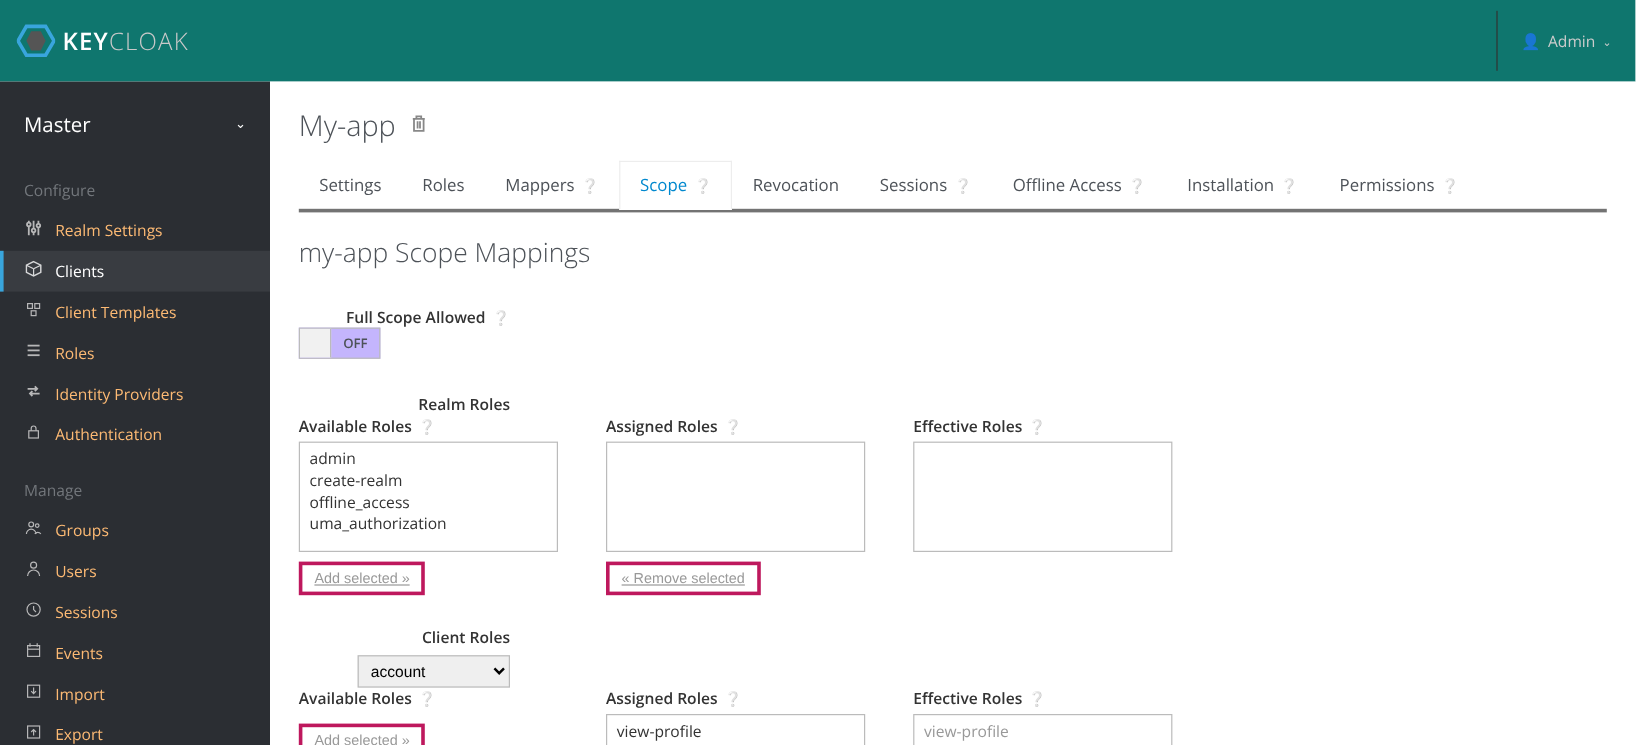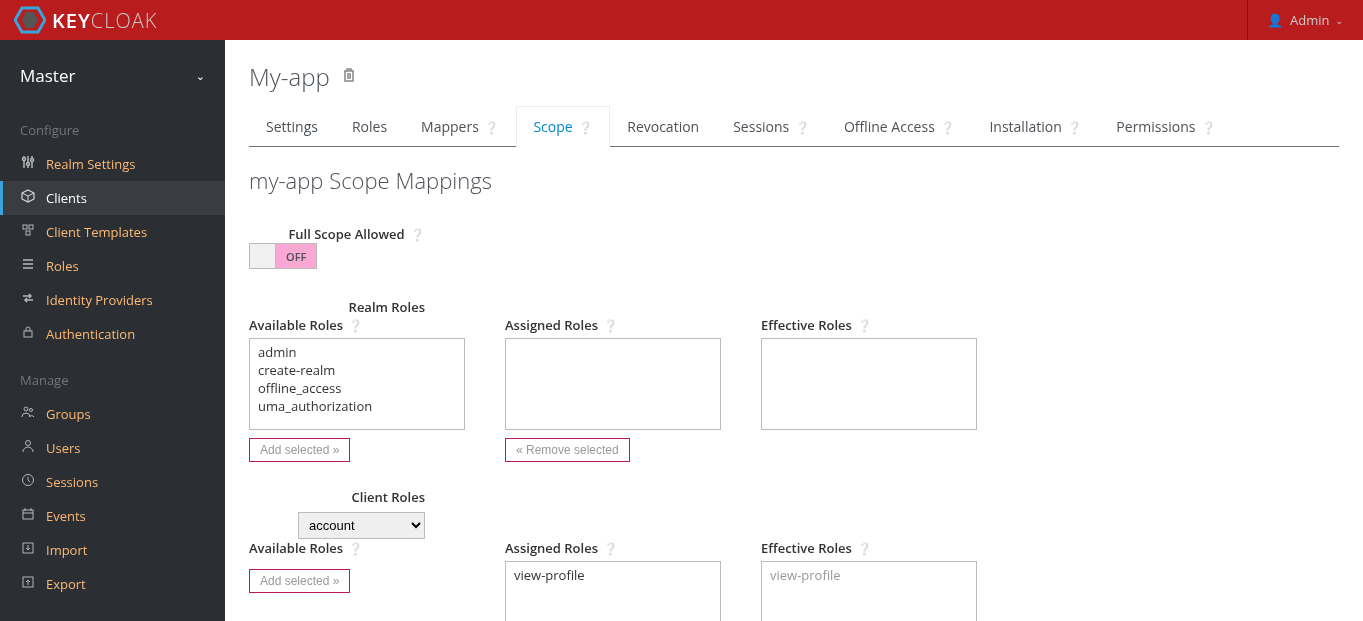--- a/index.html
+++ b/index.html
@@ -1,19 +1,19 @@
 <!DOCTYPE html>
 <html><head>
 <meta charset="utf-8">
 <style>
   * { box-sizing: border-box; margin: 0; padding: 0; }
   body { font-family: "Open Sans", Helvetica, Arial, sans-serif; font-size: 13px; color: #333; background: #fff; }
   
   
-  .topbar { height: 40px; background: #b91c1c; display: flex; align-items: center; justify-content: space-between; padding: 0 20px 0 14px; }
+  .topbar { height: 68px; background: #0f766e; display: flex; align-items: center; justify-content: space-between; padding: 0 20px 0 14px; }
   .logo { display: flex; align-items: center; gap: 6px; }
   .logo-text { color: #c9c9c9; font-size: 20px; font-weight: 300; letter-spacing: 1px; }
   .logo-text b { color: #fff; font-weight: 600; }
   .user-menu { color: #ccc; font-size: 13px; display: flex; align-items: center; gap: 6px; cursor: pointer; border-left: 1px solid #333; padding-left: 20px; height: 50px;}
   
   
   .layout { display: flex; min-height: calc(100vh - 50px); }
   .sidebar { width: 225px; background: #2b2e33; color: #dbdada; flex-shrink: 0; padding-top: 10px;}
   .realm-select { padding: 14px 20px; color: #fff; font-size: 17px; display: flex; justify-content: space-between; align-items: center; cursor: pointer;}
   .nav-heading { color: #72767b; padding: 20px 20px 8px 20px; font-size: 13px; }
@@ -23,43 +23,43 @@
   
   
   .main { flex: 1; padding: 20px 24px; background: #fff;}
   .breadcrumb { font-size: 13px; color: #4d5258; margin-bottom: 20px;}
   .breadcrumb a { color: #0088ce; text-decoration: none;}
   .breadcrumb .sep { color: #9c9c9c; margin: 0 6px; }
   .page-title { font-size: 24px; color: #4d5258; font-weight: 300; display: flex; align-items: center; gap: 12px; margin-bottom: 12px;}
   .trash-icon { color: #888; cursor: pointer; font-size: 16px;}
   
   
-  .tabs { border-bottom: 1px solid #737373; display: flex; gap: 0; margin-bottom: 18px;}
+  .tabs { border-bottom: 3px solid #737373; display: flex; gap: 0; margin-bottom: 18px;}
   .tab { padding: 10px 16px; font-size: 14px; color: #4d5258; cursor: pointer; border: 1px solid transparent; border-bottom: none; position: relative; top: 1px;}
   .tab.active { color: #0088ce; background: #fff; border-color: #ededed; border-bottom: 1px solid #fff;}
   .help-icon { color: #9c9c9c; font-size: 12px; margin-left: 2px;}
   
   .section-title { font-size: 22px; color: #4d5258; font-weight: 300; margin-bottom: 24px;}
   
   
   .form-row { display: flex; margin-bottom: 20px; align-items: flex-start; flex-direction: column;}
   .form-label-col { width: 190px; text-align: right; padding-right: 14px; padding-top: 6px; font-size: 13px; color: #333; font-weight: 600;}
   
   
-  .switch { display: inline-flex; border: 1px solid #bbb; height: 26px; background: #f9a8d4;}
+  .switch { display: inline-flex; border: 1px solid #bbb; height: 26px; background: #c4b5fd;}
   .switch-handle { width: 26px; background: #f1f1f1; border-right: 1px solid #bbb;}
   .switch-label { padding: 0 10px; display: flex; align-items: center; font-size: 11px; color: #4d5258; font-weight: 600;}
   
   
   .roles-grid { display: flex; gap: 40px; }
   .roles-col { width: 216px; }
   .roles-col-label { font-weight: 600; font-size: 13px; margin-bottom: 4px; color: #333;}
   .listbox { width: 100%; height: 92px; border: 1px solid #bbb; overflow-y: scroll; padding: 4px 8px; font-size: 13px; line-height: 18px; color: #333;}
   .listbox.dim { color: #999; }
-  .btn { margin-top: 8px; border: 1px solid #be185d; background: #fff; color: #999; padding: 4px 10px; font-size: 12px; cursor: default;}
+  .btn { margin-top: 8px; border: 3px solid #be185d; background: #fff; color: #999; padding: 4px 10px; font-size: 12px; cursor: default; text-decoration: underline;}
   .select { width: 127px; border: 1px solid #bbb; padding: 4px 6px; font-size: 13px; margin-top: 6px;}
 </style>
 </head>
 <body>
 
 <div class="topbar">
   <div class="logo">
     <svg width="32" height="28" viewBox="0 0 32 28">
       <polygon points="8,2 24,2 31,14 24,26 8,26 1,14" fill="none" stroke="#39a5dc" stroke-width="3"></polygon>
       <polygon points="12,6 20,6 24,14 20,22 12,22 8,14" fill="#555"></polygon>

